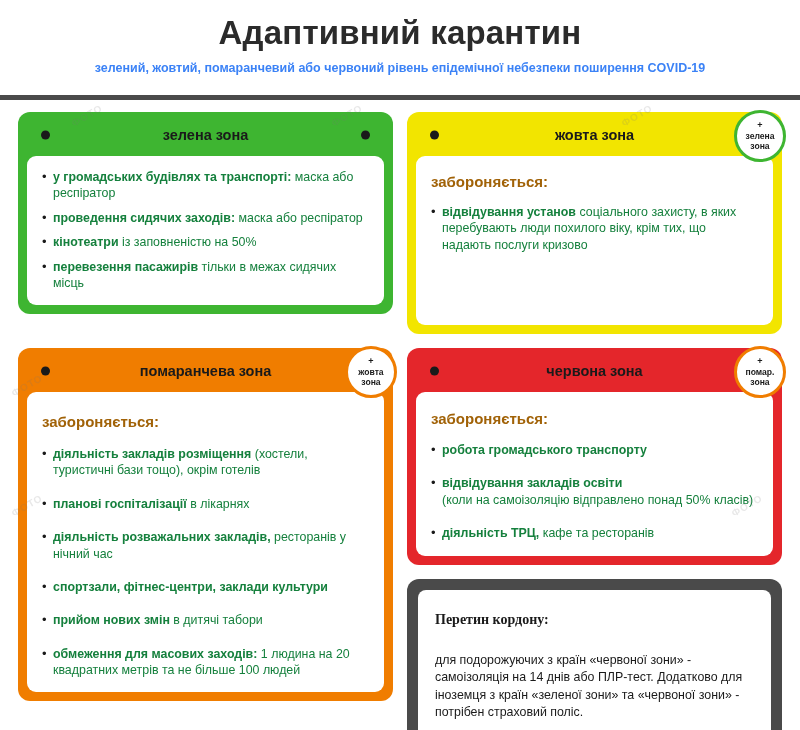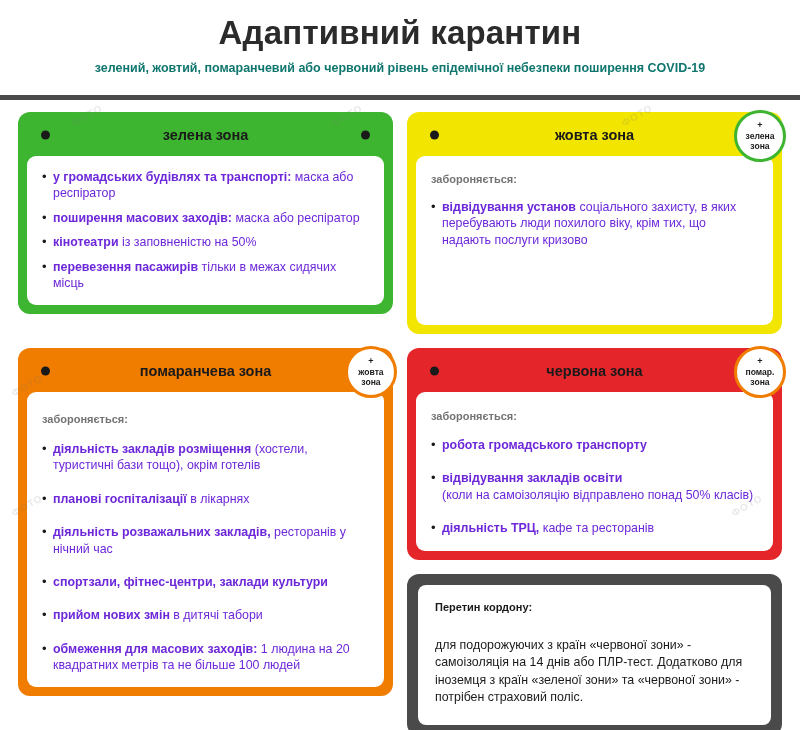--- a/index.html
+++ b/index.html
@@ -24,21 +24,21 @@
   .header-title {
     font-size: 33px;
     font-weight: bold;
     color: #2b2b2b;
     letter-spacing: 0.2px;
     margin: 0 0 9px 0;
   }
   .header-subtitle {
     font-size: 12.5px;
     font-weight: bold;
-    color: #0f766e;
+    color: #3b82f6;
     margin: 0;
   }
   .header-rule {
     height: 5px;
     background: #4a4a4a;
     margin: 10px 0 0 0;
   }
 
   
   .grid {
@@ -94,37 +94,37 @@
   .card-title .dot.right { right: 10px; }
 
   .card-body {
     background: #ffffff;
     border-radius: 9px;
     padding: 13px 15px 14px 15px;
     box-sizing: border-box;
   }
 
   .body-heading {
-    font-size: 11px;
-    font-weight: bold;
-    color: #737373;
+    font-size: 15px;
+    font-weight: bold;
+    color: #a16207;
     margin: 4px 0 14px 0;
   }
 
   ul.items {
     list-style: none;
     margin: 0;
     padding: 0;
   }
   ul.items li {
     position: relative;
     padding-left: 11px;
     font-size: 12.4px;
     line-height: 1.32;
-    color: #6d28d9;
+    color: #15803d;
     margin-bottom: 11px;
   }
   ul.items li:last-child { margin-bottom: 0; }
   ul.items li:before {
     content: "•";
     position: absolute;
     left: 0;
     top: -1px;
     font-size: 13px;
     color: #1a1a1a;
@@ -162,23 +162,24 @@
   .card.dark {
     background: #4a4a4a;
     border-radius: 12px;
     padding: 11px;
   }
   .card.dark .card-body {
     border-radius: 8px;
     padding: 16px 17px 18px 17px;
   }
   .dark-heading {
-    font-size: 11px;
-    font-weight: bold;
-    margin: 0 0 4px 0;
+    font-size: 14px;
+    font-weight: bold;
+    margin: 6px 0 4px 0;
+    font-family: Liberation Serif, serif;
   }
   .dark-text {
     font-size: 12.4px;
     line-height: 1.42;
     margin-top: 24px;
   }
 
   
   .wm {
     position: absolute;
@@ -207,21 +208,21 @@
     <div class="col">
       <div class="card green">
         <div class="card-title">
           <span class="dot left"></span>
           <span>зелена зона</span>
           <span class="dot right"></span>
         </div>
         <div class="card-body">
           <ul class="items tight">
             <li><b>у громадських будівлях та транспорті:</b><span> маска або респіратор</span></li>
-            <li><b>поширення масових заходів:</b><span> маска або респіратор</span></li>
+            <li><b>проведення сидячих заходів:</b><span> маска або респіратор</span></li>
             <li><b>кінотеатри</b><span> із заповненістю на 50%</span></li>
             <li><b>перевезення пасажирів</b><span> тільки в межах сидячих місць</span></li>
           </ul>
         </div>
       </div>
     </div>
 
     <div class="col">
       <div class="card yellow">
         <div class="badge b-green">

